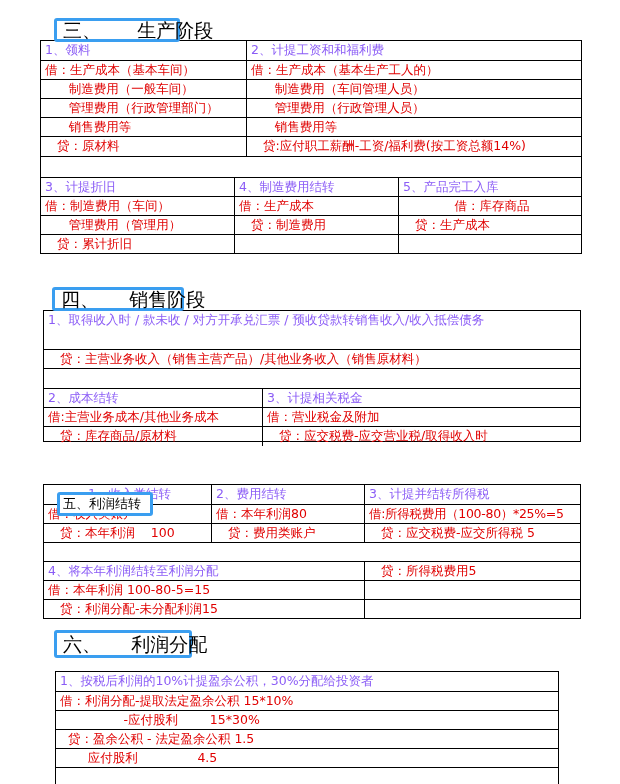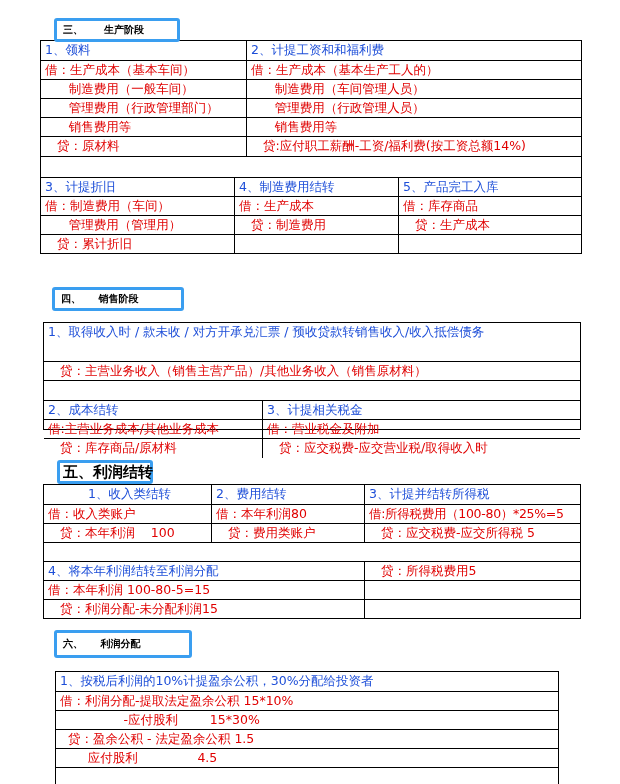--- a/index.html
+++ b/index.html
@@ -1,27 +1,27 @@
 <!DOCTYPE html>
 <html><head>
 <meta charset="utf-8">
 <style>
   html, body { margin: 0; padding: 0; background: #ffffff; }
   body { width: 620px; height: 784px; position: relative; overflow: hidden;
          font-family: "DejaVu Sans", "Liberation Sans", sans-serif; font-size: 12.5px; color: #000; }
   .title-box { position: absolute; border: 3px solid #3a9ef0; border-radius: 3px; background: #fff;
-               font-weight: bold; font-size: 10px; line-height: 18px; padding: 0 6px; box-sizing: border-box; white-space: pre; z-index: 2; }
-  .title-box.plain { font-weight: bold; font-size: 15px; }
+               font-weight: normal; font-size: 19px; line-height: 18px; padding: 0 6px; box-sizing: border-box; white-space: pre; z-index: 2; }
+  .title-box.plain { font-weight: normal; font-size: 13px; margin-top: 32px; }
   .tbl { position: absolute; border: 1px solid #000; box-sizing: border-box; }
   .row { position: absolute; left: 0; right: 0; border-top: 1px solid #000; box-sizing: border-box; }
   .row.first { border-top: none; }
   .cell { position: absolute; top: 0; bottom: 0; box-sizing: border-box; white-space: pre; overflow: hidden;
           line-height: 18px; padding-left: 4px; }
   .cell.sep { border-left: 1px solid #000; }
-  .black { color: #1d4ed8; }
+  .black { color: #8b5cf6; }
   .red { color: #e00000; }
 </style>
 </head>
 <body>
 
 <div class="title-box" style="left:54px; top:18px; width:126px; height:24px;">三、      生产阶段</div>
 
 <div class="tbl" style="left:40px; top:40px; width:542px; height:117px;">
   <div class="row first" style="top:0; height:19px;">
     <div class="cell black" style="left:0; width:205px;">1、领料</div>
@@ -52,37 +52,37 @@
 <div class="tbl" style="left:40px; top:156px; width:542px; height:98px;">
   <div class="row first" style="top:0; height:20px;"></div>
   <div class="row" style="top:20px; height:19px;">
     <div class="cell black" style="left:0; width:193px;">3、计提折旧</div>
     <div class="cell black sep" style="left:193px; width:164px;">4、制造费用结转</div>
     <div class="cell black sep" style="left:357px; right:0;">5、产品完工入库</div>
   </div>
   <div class="row" style="top:39px; height:19px;">
     <div class="cell red" style="left:0; width:193px;">借：制造费用（车间）</div>
     <div class="cell red sep" style="left:193px; width:164px;">借：生产成本</div>
-    <div class="cell red sep" style="left:357px; right:0;">借：库存商品</div>
+    <div class="cell red sep" style="left:357px; right:0;text-align:center;">借：库存商品</div>
   </div>
   <div class="row" style="top:58px; height:19px;">
     <div class="cell red" style="left:0; width:193px;">      管理费用（管理用）</div>
     <div class="cell red sep" style="left:193px; width:164px;">   贷：制造费用</div>
     <div class="cell red sep" style="left:357px; right:0;">   贷：生产成本</div>
   </div>
   <div class="row" style="top:77px; height:20px;">
     <div class="cell red" style="left:0; width:193px;">   贷：累计折旧</div>
     <div class="cell sep" style="left:193px; width:164px;"></div>
     <div class="cell sep" style="left:357px; right:0;"></div>
   </div>
 </div>
 
 <div class="title-box" style="left:52px; top:287px; width:132px; height:24px;">四、     销售阶段</div>
 
-<div class="tbl" style="left:43px; top:310px; width:538px; height:108px;margin-top:12px;">
+<div class="tbl" style="left:43px; top:310px; width:538px; height:132px;">
   <div class="row first" style="top:0; height:19px;">
     <div class="cell black" style="left:0; right:0;">1、取得收入时 / 款未收 / 对方开承兑汇票 / 预收贷款转销售收入/收入抵偿债务</div>
   </div>
   <div class="row" style="top:38px; height:19px;">
     <div class="cell red" style="left:0; right:0;">   贷：主营业务收入（销售主营产品）/其他业务收入（销售原材料）</div>
   </div>
   <div class="row" style="top:57px; height:20px;"></div>
   <div class="row" style="top:77px; height:19px;">
     <div class="cell black" style="left:0; width:218px;">2、成本结转</div>
     <div class="cell black sep" style="left:218px; right:0;">3、计提相关税金</div>

